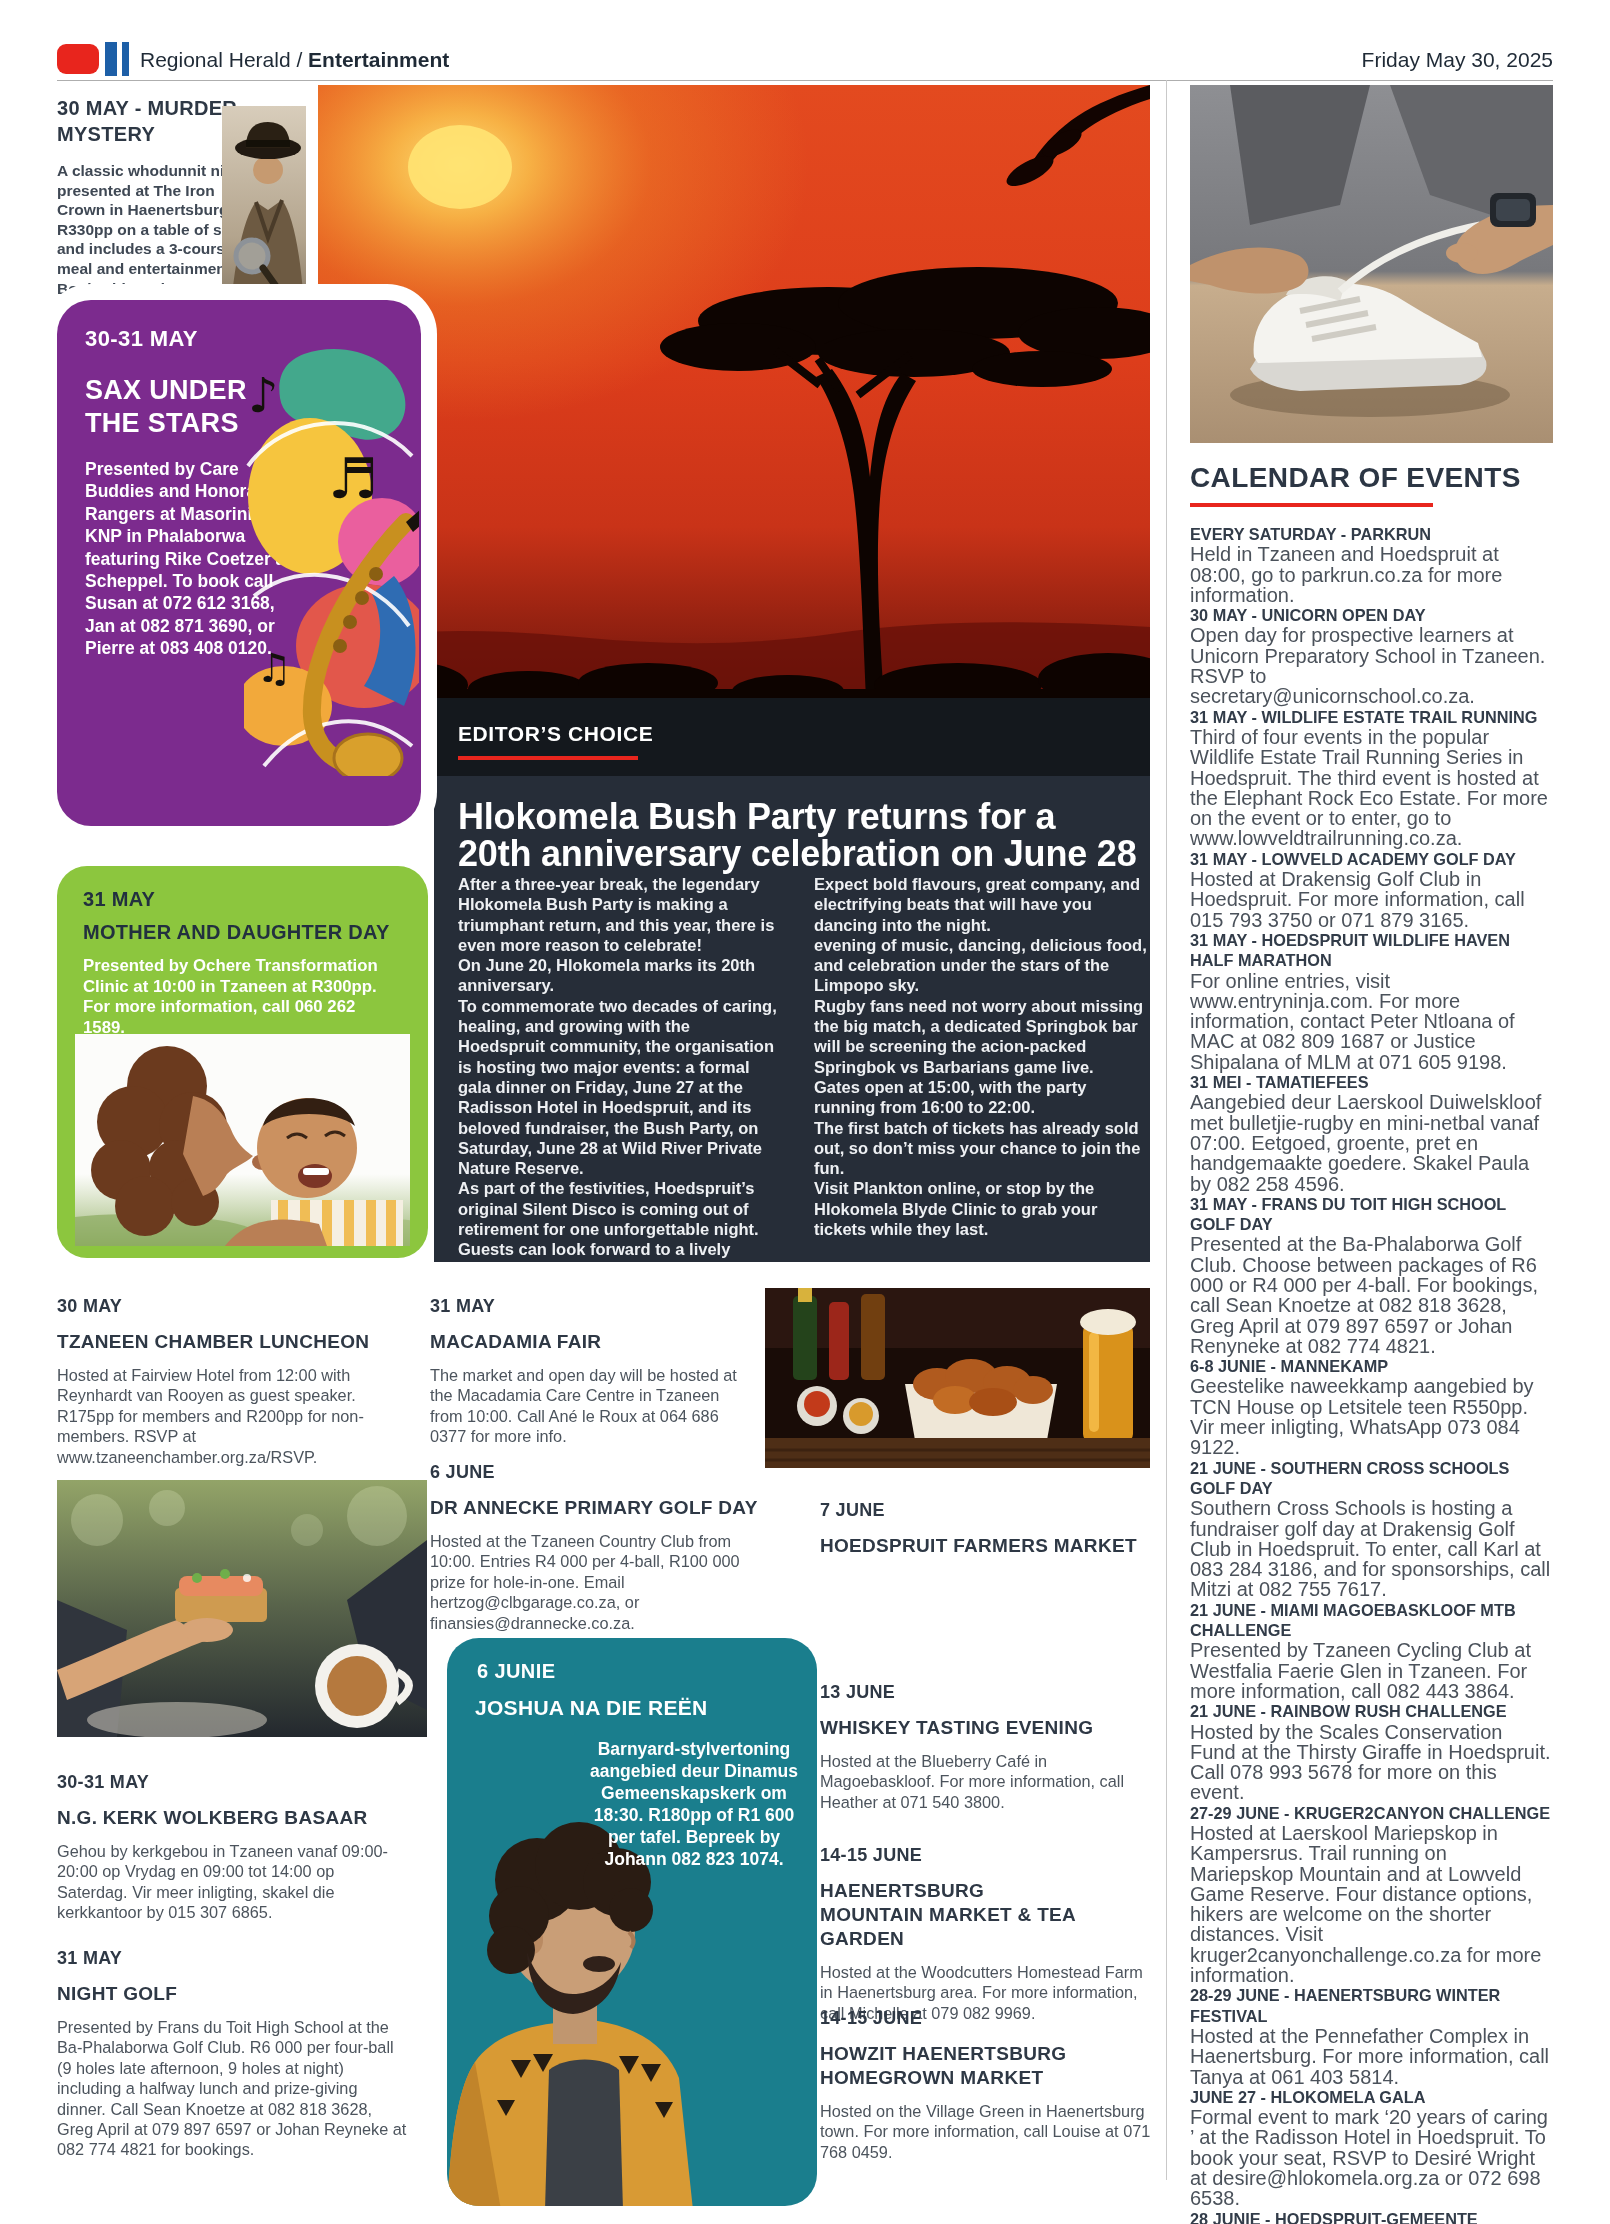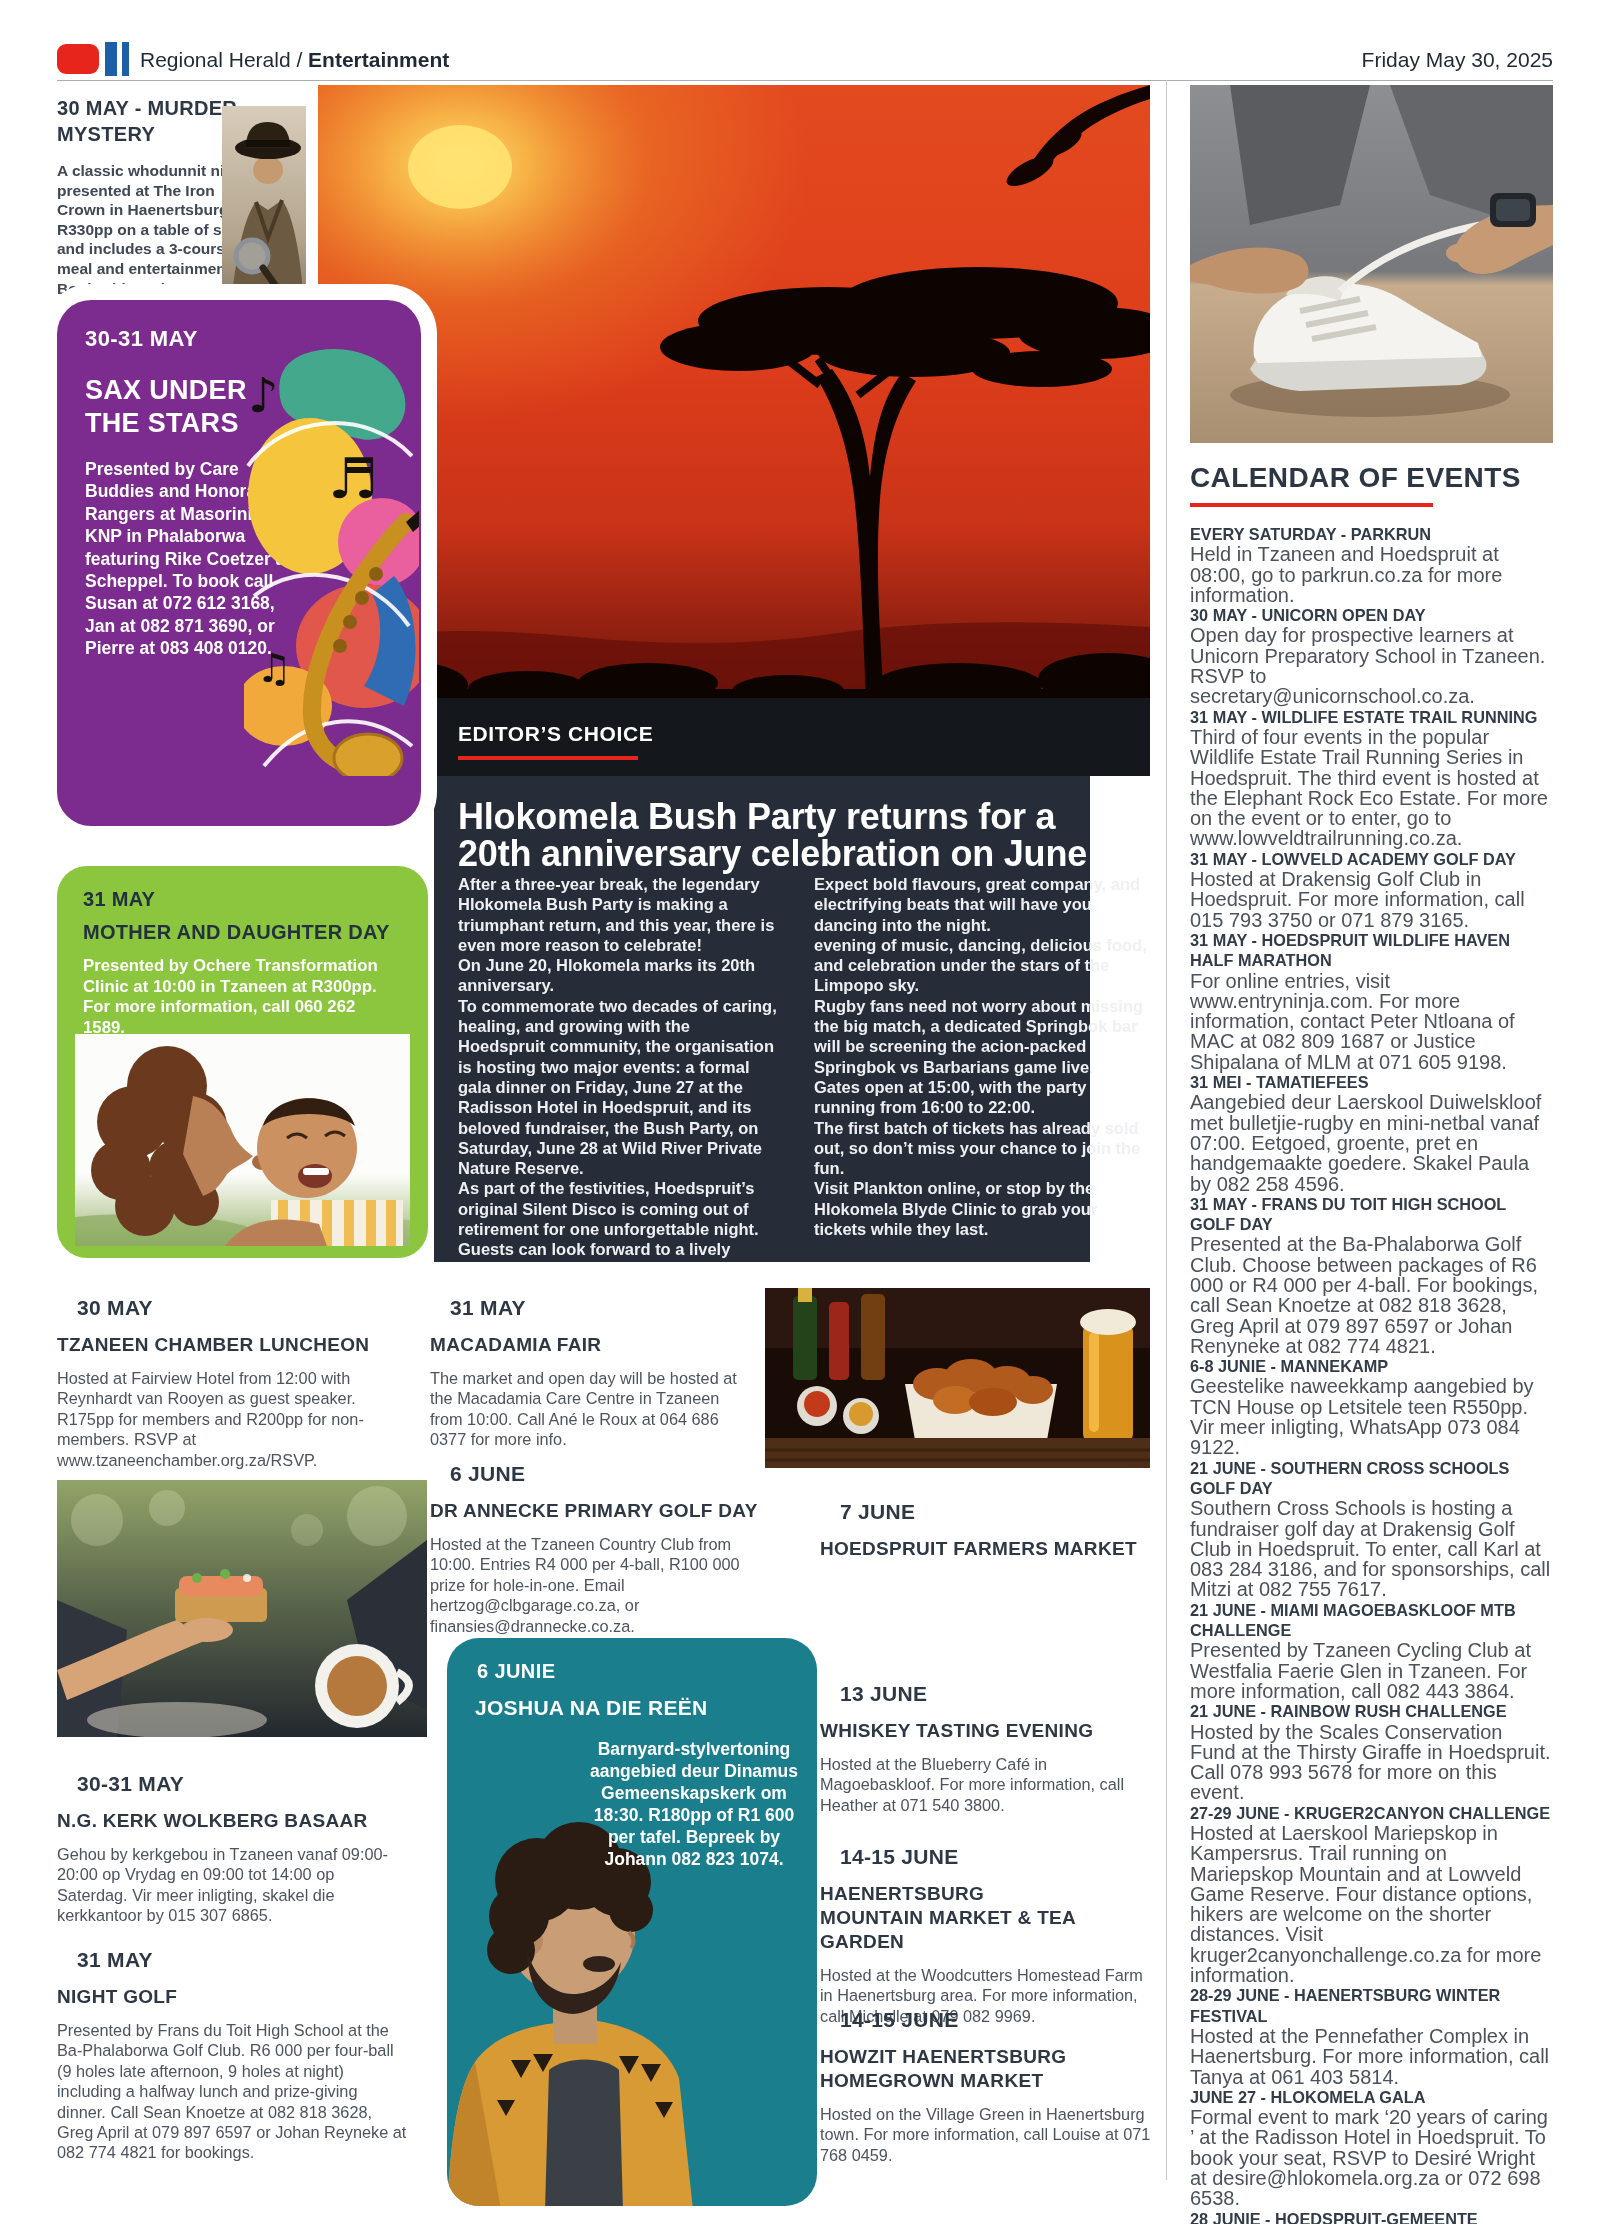--- a/index.html
+++ b/index.html
@@ -16,21 +16,21 @@
   .brand-red{left:57px;top:44px;width:42px;height:30px;background:var(--accent-red);border-radius:9px;}
   .brand-blue1{left:105px;top:42px;width:12px;height:34px;background:#1d5fa7;}
   .brand-blue2{left:122px;top:42px;width:7px;height:34px;background:#1d5fa7;}
   .brand-text{left:140px;top:48px;font-size:21px;color:#1f2a36;}
   .brand-text b{font-weight:800;}
   .page-date{right:57px;top:48px;font-size:21px;color:#1f2a36;}
   .header-rule{left:57px;top:80px;width:1496px;height:1px;background:#aeaeae;}
   .v-divider{left:1166px;top:80px;width:1px;height:2100px;background:#c9c9c9;}
 
   
-  .ev-date{font-size:21px;font-weight:800;color:var(--navy);letter-spacing:.3px;margin-left:20px;}
+  .ev-date{font-size:18px;font-weight:800;color:var(--navy);letter-spacing:.3px;}
   .ev-title{font-size:19px;line-height:24px;font-weight:800;color:var(--navy);letter-spacing:.3px;margin-top:13px;}
   .ev-body{font-size:16.3px;line-height:20.4px;color:#4c545d;margin-top:11px;overflow-wrap:anywhere;}
 
   .murder-title{width:215px;font-size:20px;line-height:26px;font-weight:800;color:var(--navy);letter-spacing:.3px;}
   .murder-body{width:200px;font-size:15.5px;line-height:19.6px;font-weight:700;color:#3f4854;}
 
   
   .sax-box{left:57px;top:300px;width:364px;height:526px;background:var(--purple);
            border-radius:34px;box-shadow:0 0 0 16px #fff;overflow:hidden;z-index:3;padding:26px 28px;}
   .sax-date{font-size:22px;font-weight:800;color:#fff;letter-spacing:.4px;}
@@ -40,21 +40,21 @@
 
   
   .mother-box{left:57px;top:866px;width:371px;height:392px;background:var(--green);
               border-radius:30px;overflow:hidden;z-index:3;padding:22px 26px;}
   .mother-date{font-size:20px;font-weight:800;color:#22303f;letter-spacing:.3px;}
   .mother-title{font-size:20px;font-weight:800;color:#22303f;letter-spacing:.3px;margin-top:10px;}
   .mother-body{width:316px;font-size:16.8px;line-height:20.6px;font-weight:700;color:#fff;margin-top:12px;}
   .mother-photo{position:absolute;left:18px;top:168px;}
 
   
-  .ec-panel{left:434px;top:698px;width:656px;height:564px;background:var(--dark-panel);z-index:2;}
+  .ec-panel{left:434px;top:698px;width:716px;height:564px;background:var(--dark-panel);z-index:2;}
   .ec-strip{position:absolute;left:0;top:0;width:716px;height:78px;background:var(--dark-strip);}
   .ec-label{position:absolute;left:24px;top:24px;font-size:21px;font-weight:900;letter-spacing:.6px;color:#fff;}
   .ec-rule{position:absolute;left:24px;top:58px;width:180px;height:4px;background:var(--accent-red);}
   .ec-headline{position:absolute;left:24px;top:100px;width:680px;font-size:36px;line-height:37px;
                font-weight:800;color:#fff;letter-spacing:-.2px;}
   .ec-cols{position:absolute;left:24px;top:176px;display:flex;gap:36px;}
   .ec-col-left{width:320px;} .ec-col-right{width:334px;}
   .ec-cols p{font-size:16.5px;line-height:20.3px;font-weight:700;color:#eef0f3;}
 
   

